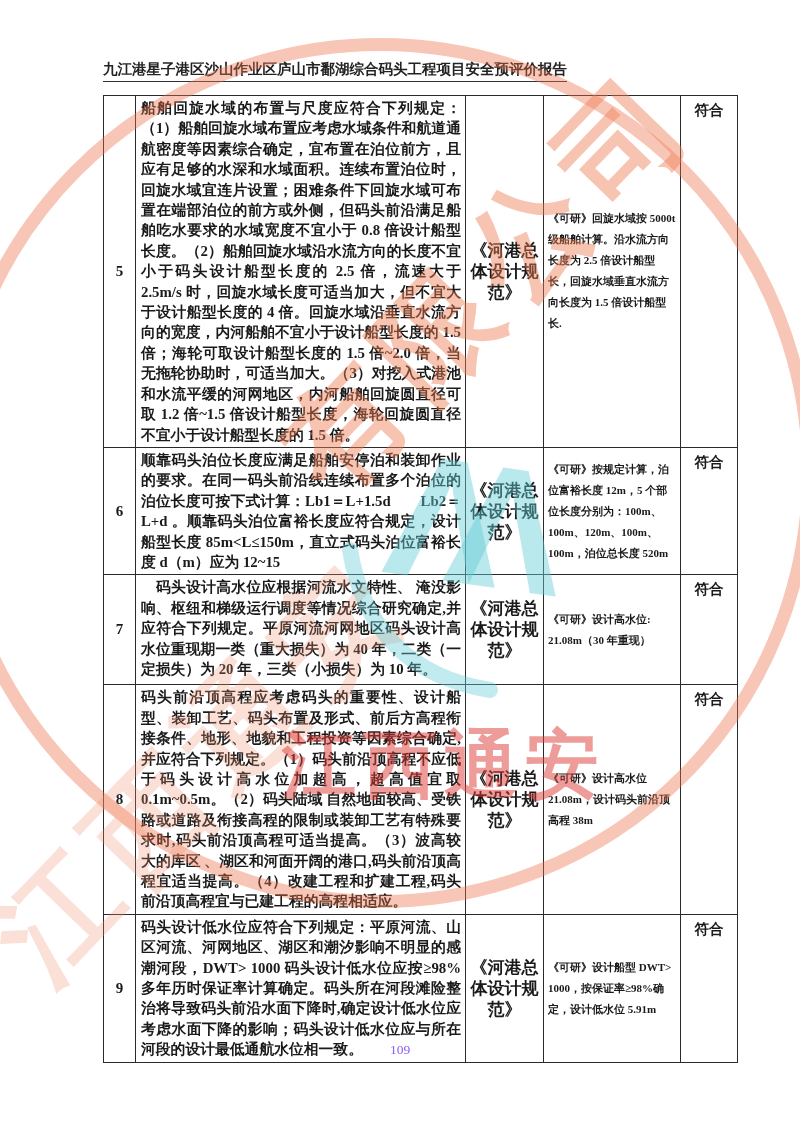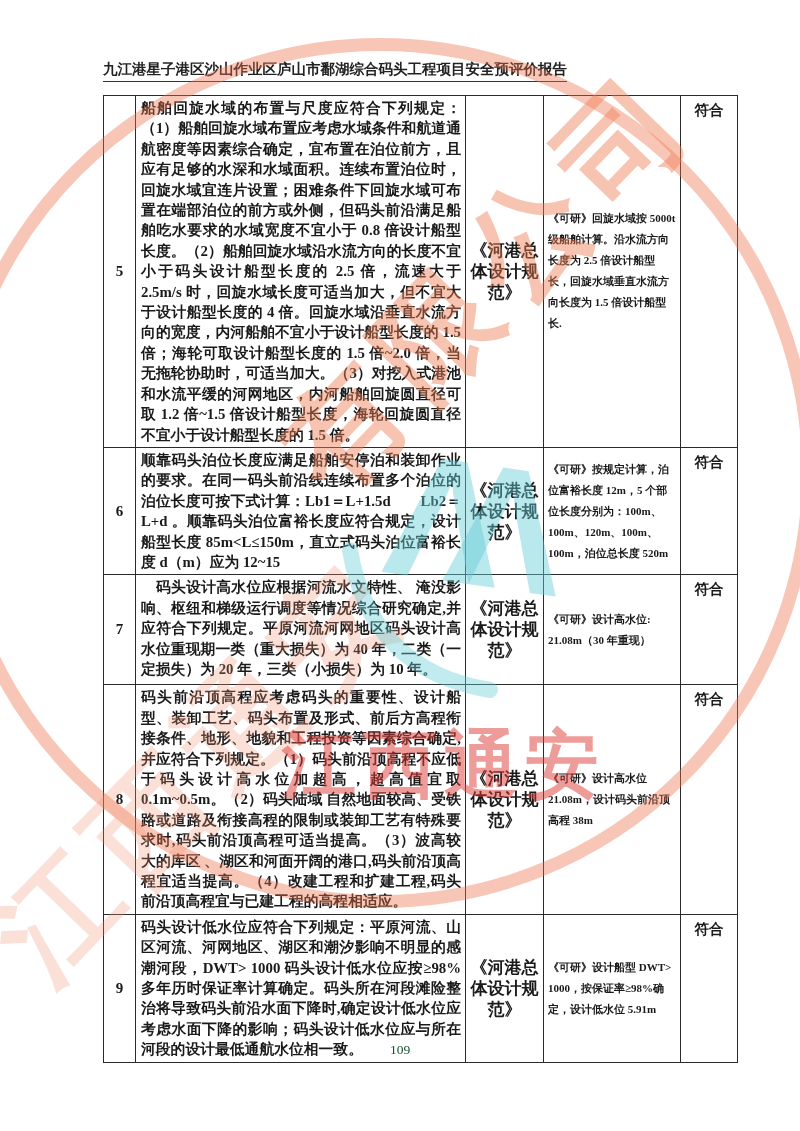--- a/index.html
+++ b/index.html
@@ -57,21 +57,21 @@
   tr:nth-child(3) td { height: 110px; }
   tr:nth-child(4) td { height: 198px; margin-top: 19px; }
   tr:nth-child(5) td { height: 142px; margin-top: 48px; }
   
   .pageno {
     position: absolute;
     left: 0; right: 0;
     top: 1042px;
     text-align: center;
     font-size: 13.5px;
-    color: #14532d;
+    color: #8b5cf6;
   }
   
   .wm { position: absolute; pointer-events: none; z-index: 5; }
   .wm-circle {
     left: -55px; top: 38px;
     width: 870px; height: 870px;
     border: 13px solid rgba(238, 112, 72, 0.40);
     border-radius: 50%;
   }
   .wm-diag {

